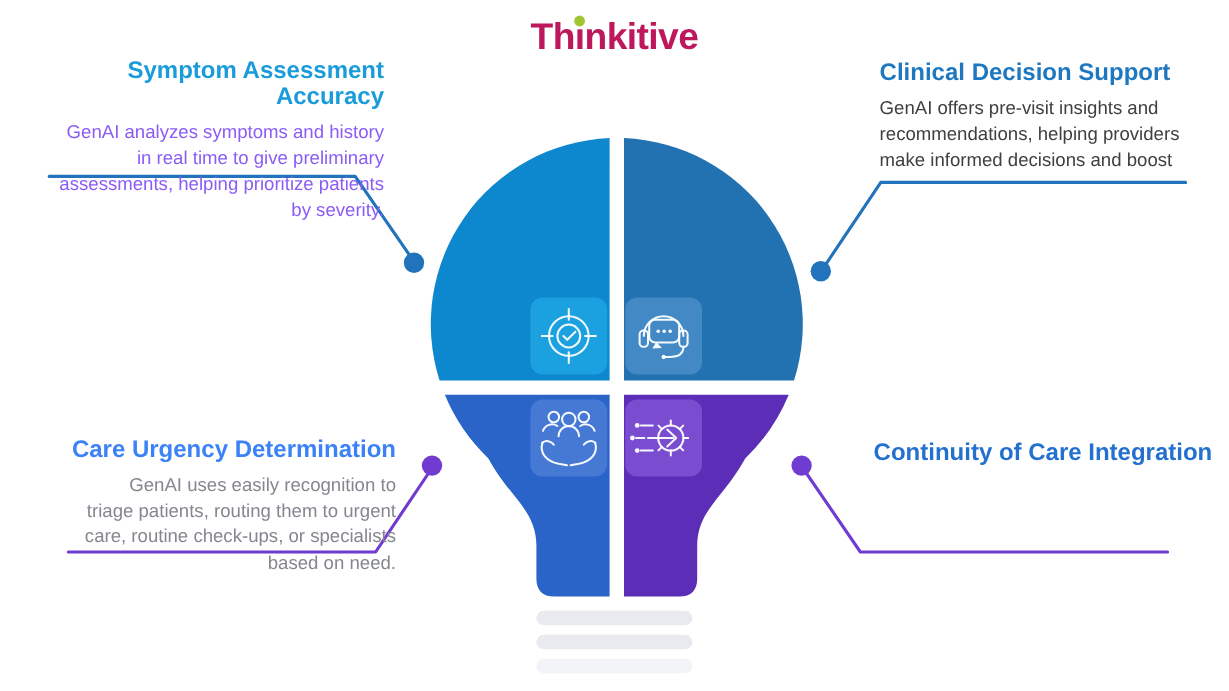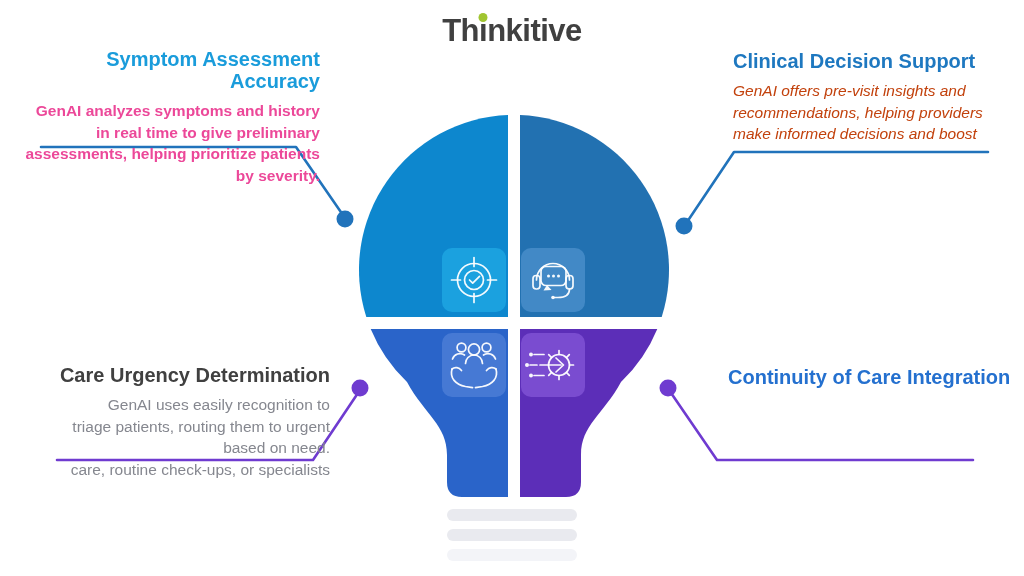--- a/index.html
+++ b/index.html
@@ -114,48 +114,48 @@
     <path class="ico" d="M556,358 l7.5,7 l-7.5,7"></path>
     <line class="ico" x1="534" y1="354.5" x2="544" y2="354.5"></line>
     <circle class="icofill" cx="531" cy="354.5" r="2"></circle>
     <line class="ico" x1="530" y1="365" x2="537" y2="365"></line>
     <circle class="icofill" cx="527" cy="365" r="2"></circle>
     <line class="ico" x1="534" y1="375.5" x2="544" y2="375.5"></line>
     <circle class="icofill" cx="531" cy="375.5" r="2"></circle>
   </g>
 </svg>
 
-<div class="logo" style="color: #404040;">
+<div class="logo" style="color: #be185d;">
   <span>Th</span><span class="iwrap"><span>ı</span><span class="idot" style="background: rgb(160, 197, 48);"></span></span><span>nkitive</span>
 </div>
 
 <section class="sec sec-tl">
   <h2 style="color: rgb(26, 156, 219);">Symptom Assessment Accuracy</h2>
-  <p style="color: #ec4899; font-weight: bold;">
+  <p style="color: #8b5cf6;">
     <span class="line">GenAI analyzes symptoms and history</span>
     <span class="line">in real time to give preliminary</span>
     <span class="line">assessments, helping prioritize patients</span>
     <span class="line">by severity.</span>
   </p>
 </section>
 
 <section class="sec sec-tr">
   <h2 style="color: rgb(30, 120, 192);">Clinical Decision Support</h2>
-  <p style="color: #c2410c; font-style: italic;">
+  <p style="color: #404040;">
     <span class="line">GenAI offers pre-visit insights and</span>
     <span class="line">recommendations, helping providers</span>
     <span class="line">make informed decisions and boost</span>
   </p>
 </section>
 
 <section class="sec sec-bl">
-  <h2 style="color: #404040;">Care Urgency Determination</h2>
+  <h2 style="color: #3b82f6;">Care Urgency Determination</h2>
   <p style="color: rgb(133, 135, 143);">
     <span class="line">GenAI uses easily recognition to</span>
     <span class="line">triage patients, routing them to urgent</span>
+    <span class="line">care, routine check-ups, or specialists</span>
     <span class="line">based  on need.</span>
-    <span class="line">care, routine check-ups, or specialists</span>
   </p>
 </section>
 
 <section class="sec sec-br">
   <h2 style="color: rgb(36, 112, 207);">Continuity of Care Integration</h2>
 </section>
 
 </body></html>

